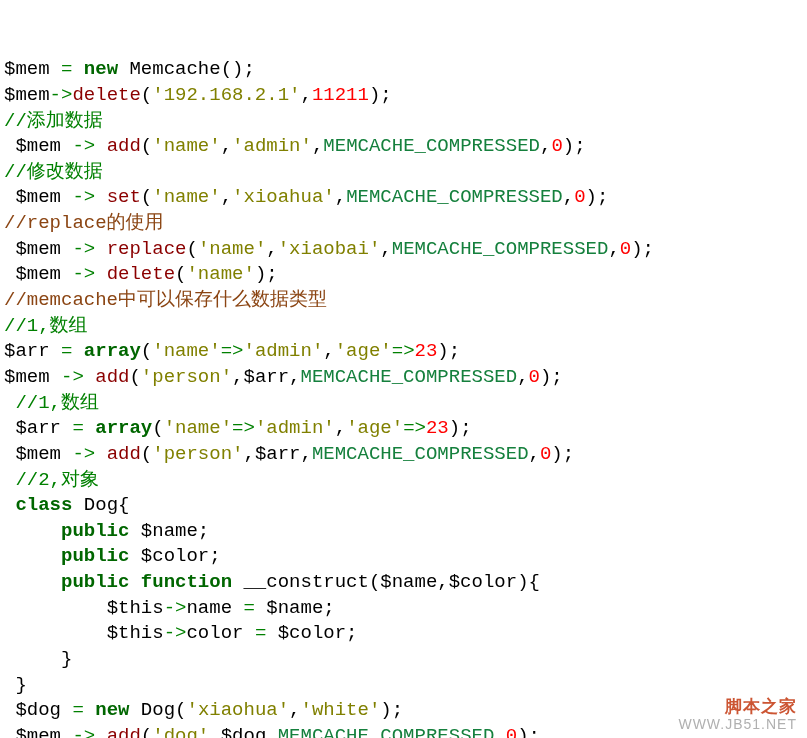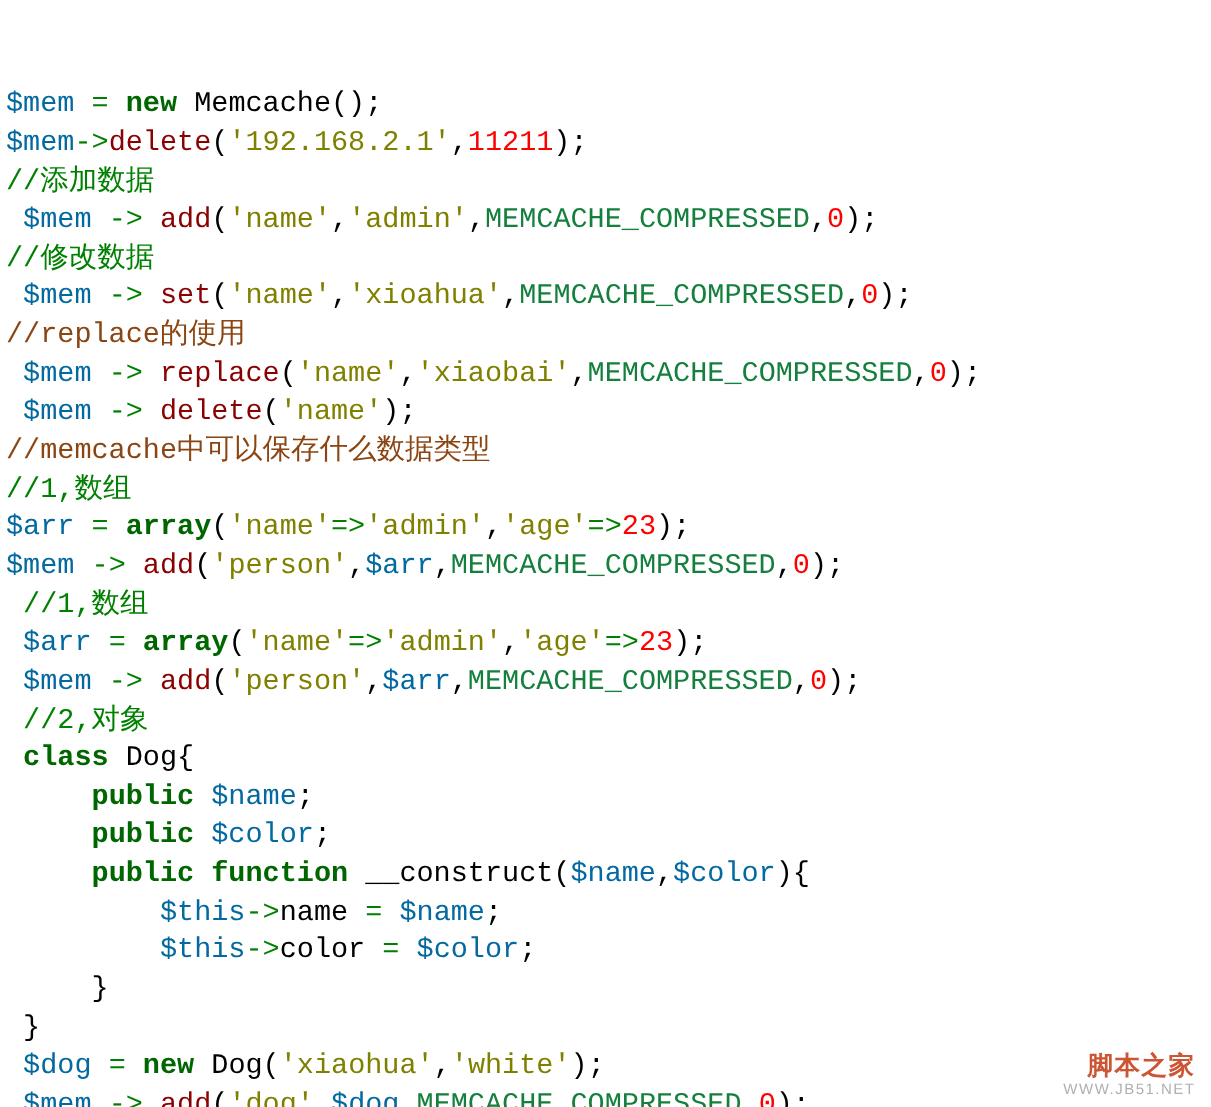--- a/index.html
+++ b/index.html
@@ -10,41 +10,41 @@
     font-size: 19px;
     line-height: 1.35;
     white-space: pre;
     color: #000;
     position: relative;
     width: 807px;
     height: 738px;
     box-sizing: border-box;
     overflow: hidden;
   }
-  .v   { color: #0369a1; }  
+  .v   { color: #000000; }  
   .op  { color: #008000; }  
   .kw  { color: #006600; font-weight: bold; } 
   .cls { color: #000000; }  
   .fn  { color: #8b0000; }  
   .p   { color: #000000; }  
   .str { color: #808000; }  
   .num { color: #ff0000; margin-top: 16px; }  
   .c1  { color: #008000; }  
   .c2  { color: #8b4513; text-align: right; }  
   .con { color: #15803d; }  
   .watermark {
     position: absolute;
     right: 10px;
     bottom: 6px;
     text-align: right;
     font-family: "SimHei", sans-serif;
     line-height: 1.1;
   }
   .watermark .l1 { color: #cc5533; font-size: 17px; font-weight: bold; letter-spacing: 1px; text-align: right; }
-  .watermark .l2 { color: #b0b0b0; font-size: 10px; letter-spacing: 1px; }
+  .watermark .l2 { color: #b0b0b0; font-size: 14px; letter-spacing: 1px; }
 </style>
 </head>
 <body>
 
 <div><span><span class="v">$mem</span> <span class="op">=</span> <span class="kw">new</span> <span class="cls">Memcache</span><span class="p">(</span><span class="p">)</span><span class="p">;</span></span>
 <span><span class="v">$mem</span><span class="op">-&gt;</span><span class="fn">delete</span><span class="p">(</span><span class="str">'192.168.2.1'</span><span class="p">,</span><span class="num">11211</span><span class="p">)</span><span class="p">;</span></span>
 <span><span class="c1">//添加数据</span></span>
 <span> <span class="v">$mem</span> <span class="op">-&gt;</span> <span class="fn">add</span><span class="p">(</span><span class="str">'name'</span><span class="p">,</span><span class="str">'admin'</span><span class="p">,</span><span class="con">MEMCACHE_COMPRESSED</span><span class="p">,</span><span class="num">0</span><span class="p">)</span><span class="p">;</span></span>
 <span><span class="c1">//修改数据</span></span>
 <span> <span class="v">$mem</span> <span class="op">-&gt;</span> <span class="fn">set</span><span class="p">(</span><span class="str">'name'</span><span class="p">,</span><span class="str">'xioahua'</span><span class="p">,</span><span class="con">MEMCACHE_COMPRESSED</span><span class="p">,</span><span class="num">0</span><span class="p">)</span><span class="p">;</span></span>

